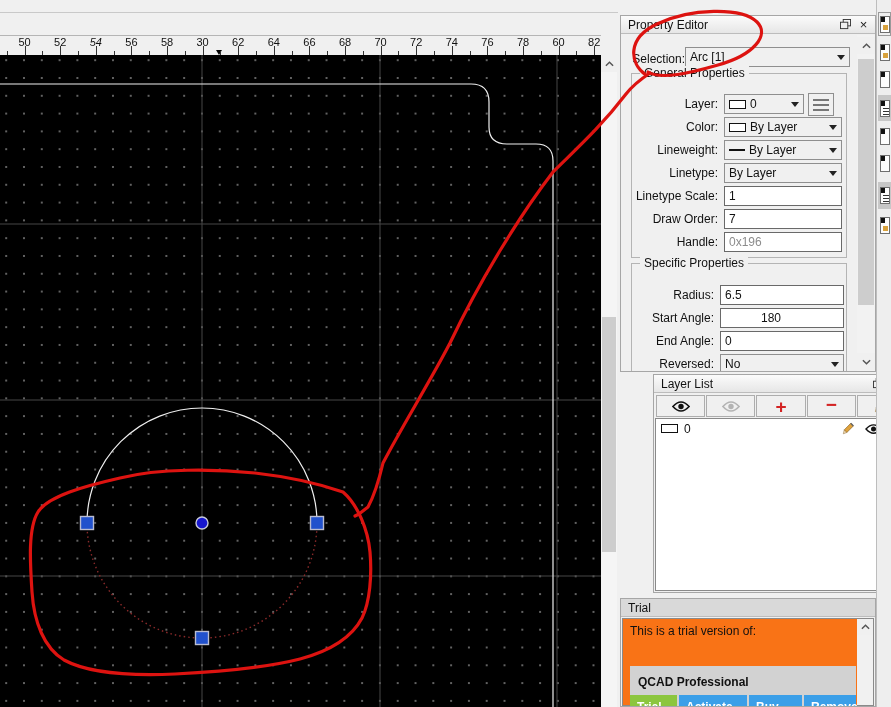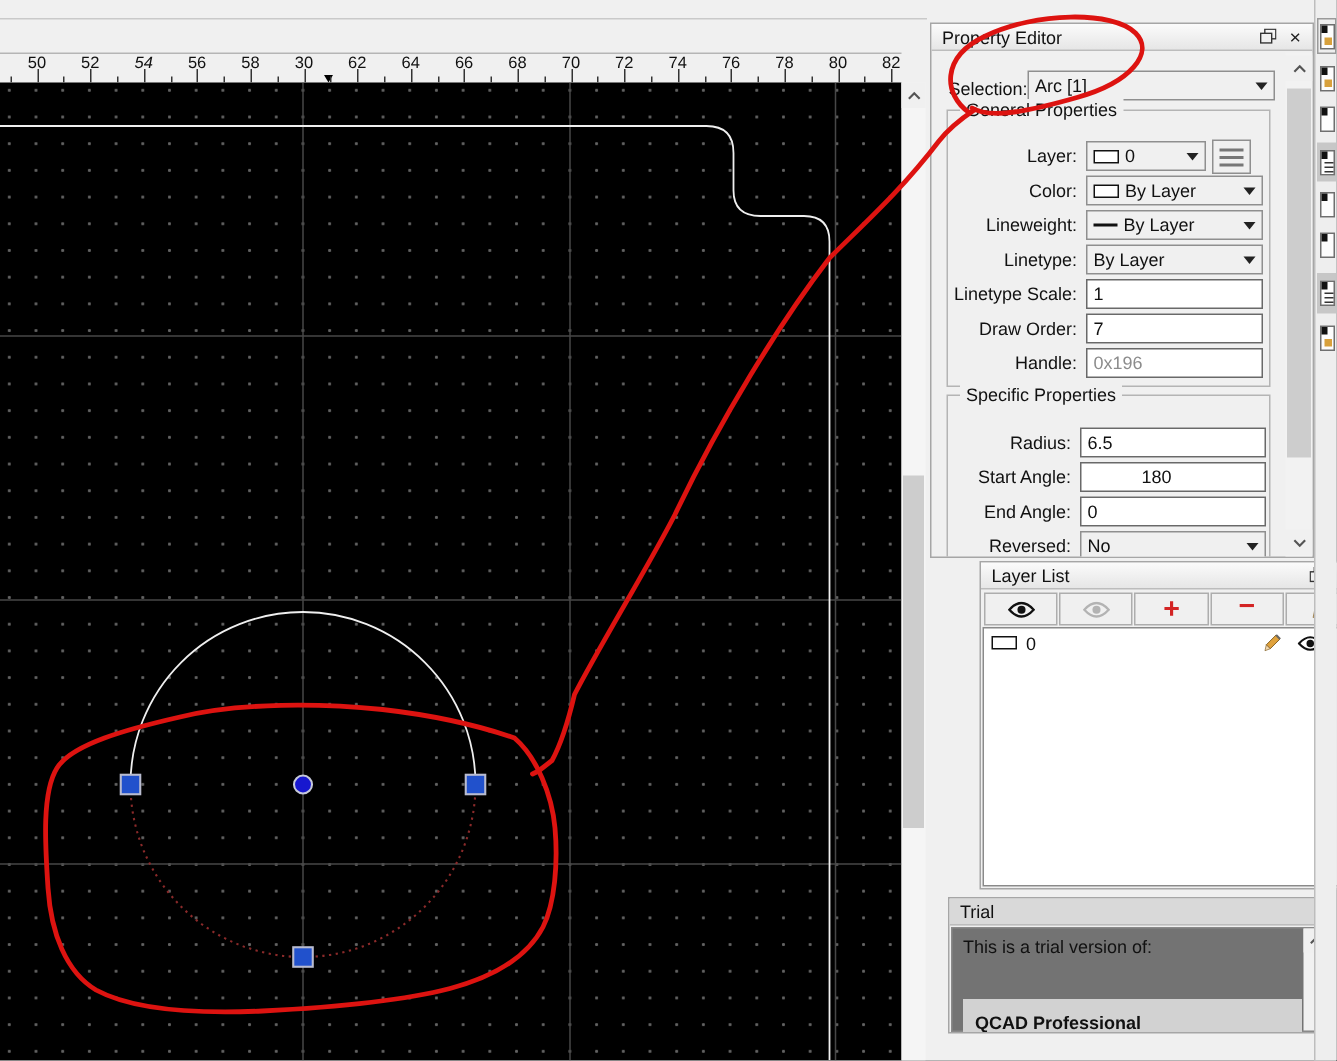--- a/index.html
+++ b/index.html
@@ -59,21 +59,21 @@
   
   #ll-toolbar{position:absolute;left:1px;top:19px;right:1px;height:24px;display:flex;gap:1px;padding:1px;}
   .ll-btn{flex:1;background:#f0f0f0;border:1px solid #adadad;display:flex;align-items:center;justify-content:center;}
   #ll-list{position:absolute;left:1px;right:1px;top:43px;bottom:1px;background:#fff;border:1px solid #8a8a8a;}
   .ll-row{display:flex;align-items:center;height:18px;padding:1px 5px 0 5px;font-size:12px;color:#111;}
   .ll-row .spacer{flex:1;}
   .ico{display:inline-flex;align-items:center;justify-content:center;}
 
   
   #trial-title{background:#d9d9d9;}
-  #trial-content{position:absolute;left:1px;right:1px;top:19px;bottom:0;background:#737373;border:1px solid #8a8a8a;}
+  #trial-content{position:absolute;left:1px;right:1px;top:19px;bottom:0;background:#f97316;border:1px solid #8a8a8a;}
   #trial-msg{position:absolute;left:7px;top:5px;font-size:12px;color:#111;}
   #trial-box{position:absolute;left:7px;top:47px;width:226px;height:70px;background:#d2d2d2;}
   #trial-product{position:absolute;left:8px;top:9px;font-size:12px;font-weight:bold;color:#111;}
   .trial-btn{position:absolute;top:29px;height:24px;color:#fff;font-size:12px;font-weight:bold;
     display:flex;align-items:center;padding-left:7px;}
   #trial-scroll{position:absolute;right:0;top:0;bottom:0;width:16px;background:#f1f1f1;}
 
   
   #dock{position:absolute;left:876px;top:0;width:15px;height:707px;background:#eee;border-left:1px solid #bdbdbd;}
   .dock-item{position:absolute;left:1px;width:13px;display:flex;align-items:center;justify-content:center;}
@@ -135,21 +135,21 @@
     <span class="rlabel" style="left: 202.6px;">30</span>
     <span class="rlabel" style="left: 238.2px;">62</span>
     <span class="rlabel" style="left: 273.8px;">64</span>
     <span class="rlabel" style="left: 309.4px;">66</span>
     <span class="rlabel" style="left: 345px;">68</span>
     <span class="rlabel" style="left: 380.6px;">70</span>
     <span class="rlabel" style="left: 416.2px;">72</span>
     <span class="rlabel" style="left: 451.8px;">74</span>
     <span class="rlabel" style="left: 487.4px;">76</span>
     <span class="rlabel" style="left: 523px;">78</span>
-    <span class="rlabel" style="left: 558.6px;">80</span>
+    <span class="rlabel" style="left: 558.6px;">60</span>
     <span class="rlabel" style="left: 594.2px;">82</span>
   </div>
 
 <div id="viewport">
   <svg width="601" height="652" viewBox="0 0 601 652">
 
     <g stroke="#474747" stroke-width="1">
       <line x1="202" y1="0" x2="202" y2="652"></line>
       <line x1="380" y1="0" x2="380" y2="652"></line>
       <line x1="557" y1="0" x2="557" y2="652"></line>
@@ -365,21 +365,21 @@
       <span class="ico">
         <svg width="11" height="13" viewBox="0 0 12 14">
             <rect x="2" y="6" width="8" height="6.5" rx="1" fill="#bdbdbd"></rect>
             <path d="M3.8,6 V4 a2.2,2.2 0 0 1 4.4,0 V6" fill="none" stroke="#bdbdbd" stroke-width="1.6"></path>
           </svg>
       </span>
     </div>
   </div>
 </div>
 
-<div class="panel" style="top:598px;height:91px;margin-left:12px;">
+<div class="panel" style="top:598px;height:109px;">
   <div class="panel-title" id="trial-title">
     <span class="panel-title-text">Trial</span>
   </div>
   <div id="trial-content">
     <div id="trial-msg">This is a trial version of:</div>
     <div id="trial-box">
       <div id="trial-product">QCAD Professional</div>
       <div class="trial-btn" style="left:0;width:47px;background:#8cc63e;">Trial</div>
       <div class="trial-btn" style="left:49px;width:68px;background:#3b9fe8;">Activate</div>
       <div class="trial-btn" style="left:119px;width:53px;background:#3b9fe8;">Buy</div>

